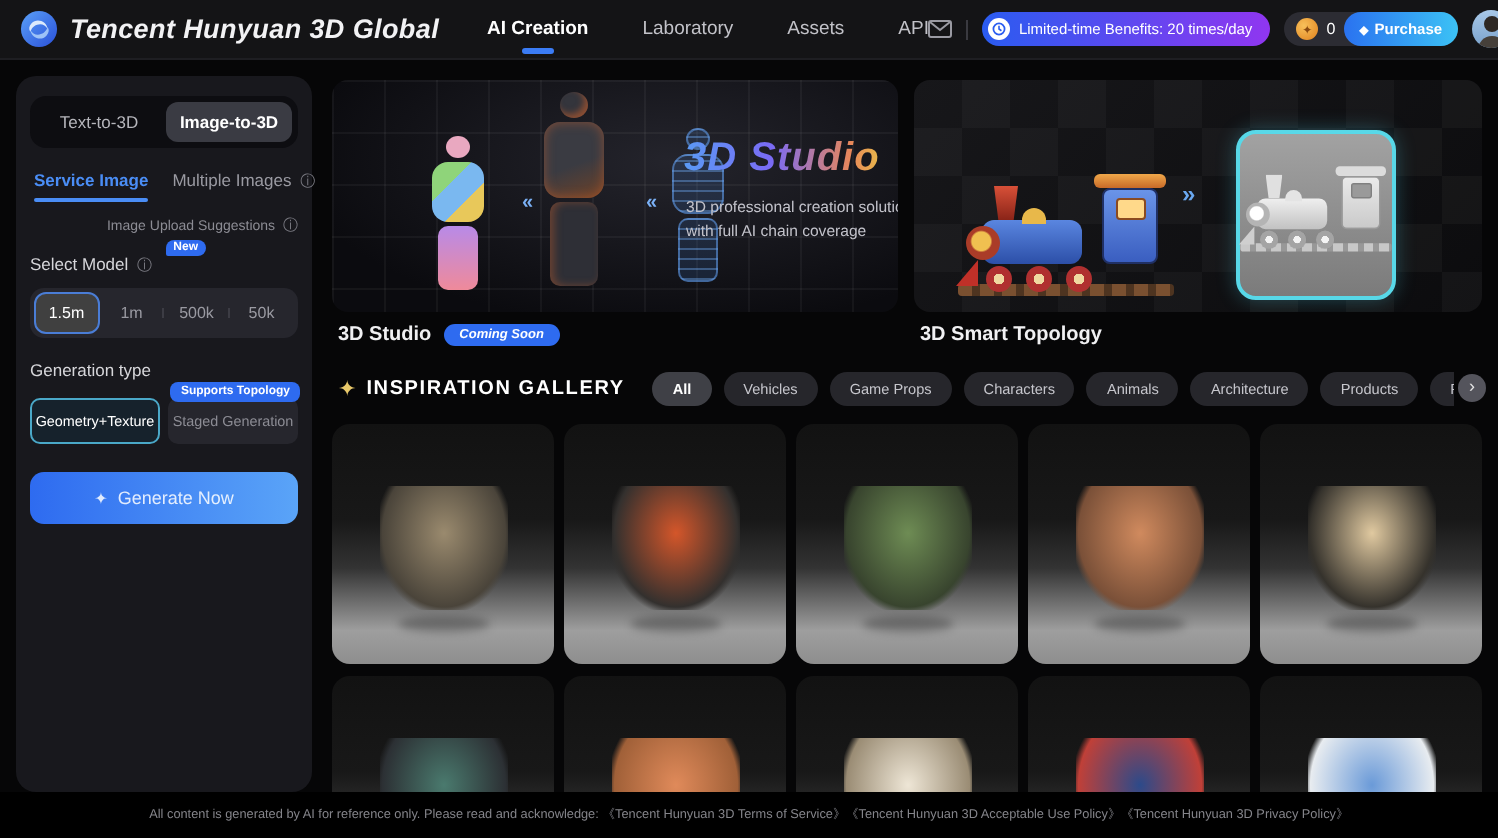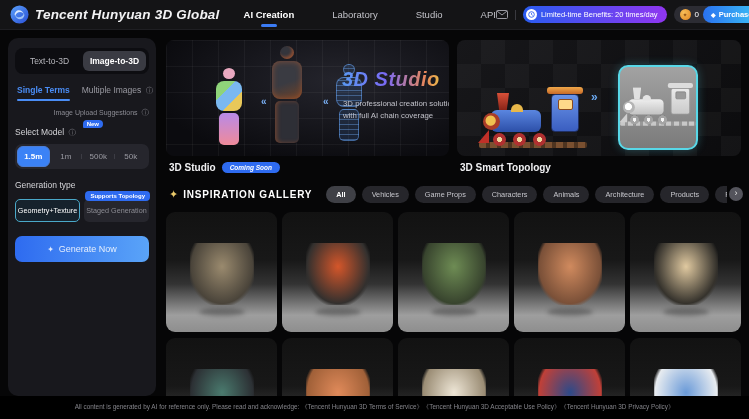--- a/index.html
+++ b/index.html
@@ -3,21 +3,21 @@
 <meta charset="utf-8">
 <style>
   html,body{margin:0;padding:0;background:#000;font-family:"Liberation Sans",sans-serif;}
   *{box-sizing:border-box;}
   .app{position:relative;width:749px;height:419px;background:#060607;overflow:hidden;color:#e8e8ea;}
 
   
   .topbar{position:absolute;top:0;left:0;right:0;height:30px;background:#141416;border-bottom:1px solid #1e1e22;display:flex;align-items:center;padding:12px 10px;}
   .brand{display:flex;align-items:center;gap:6px;cursor:pointer;}
   .brand-name{font-style:italic;font-weight:bold;font-size:13.5px;color:#f2f2f4;letter-spacing:.2px;white-space:nowrap;}
-  .mainnav{display:flex;align-items:center;gap:38px;margin-left:24px;height:30px;}
+  .mainnav{display:flex;align-items:center;gap:27px;margin-left:24px;height:30px;}
   .nav-item{position:relative;font-size:9.5px;color:#c2c2c8;height:30px;display:flex;align-items:center;cursor:pointer;white-space:nowrap;}
   .nav-item.active{color:#fff;font-weight:bold;}
   .nav-underline{position:absolute;bottom:3px;left:50%;transform:translateX(-50%);width:16px;height:3px;border-radius:2px;background:#3b7cf5;}
   .topbar-right{margin-left:auto;display:flex;align-items:center;gap:7px;}
   .mail-btn{display:flex;align-items:center;cursor:pointer;}
   .tb-divider{width:1px;height:10px;background:#3a3a40;}
   .benefits{display:flex;align-items:center;gap:4px;height:17px;border-radius:9px;padding:0 9px 0 3px;background:linear-gradient(90deg,#2a5cf0,#9036f0);font-size:7.5px;color:#fff;cursor:pointer;white-space:nowrap;}
   .clock-badge{width:11px;height:11px;border-radius:50%;background:#fff;display:flex;align-items:center;justify-content:center;}
   .credits{display:flex;align-items:center;height:17px;border-radius:9px;background:#2c2c33;padding-left:6px;gap:4px;}
   .coin{width:11px;height:11px;border-radius:50%;background:radial-gradient(circle at 35% 35%,#f8c05a,#e0821e);display:flex;align-items:center;justify-content:center;font-size:6px;color:#8a4a10;}
@@ -43,21 +43,21 @@
   .upload-hint{font-size:6.3px;color:#6c6c74;text-align:center;line-height:1.55;padding:0 9px;}
   .suggestions{margin-top:7px;text-align:right;font-size:7px;color:#8c8c94;cursor:pointer;}
   .model-row{margin-top:9px;display:flex;align-items:center;justify-content:space-between;position:relative;}
   .model-label{font-size:8.5px;color:#d6d6da;white-space:nowrap;}
   .model-select{background:#26262d;border-radius:5px;padding:4px 6px;font-size:7.3px;color:#d6d6da;display:flex;align-items:center;gap:4px;cursor:pointer;white-space:nowrap;}
   .caret{width:0;height:0;border-left:3px solid transparent;border-right:3px solid transparent;border-top:4px solid #9a9aa2;}
   .new-badge{position:absolute;top:-7px;right:46px;background:#2e6bf0;color:#fff;font-size:6px;padding:1px 4px;border-radius:4px 4px 4px 1px;font-weight:bold;z-index:2;}
   .section-label{margin-top:11px;font-size:8.5px;color:#d6d6da;}
   .face-seg{margin-top:6px;display:flex;background:#26262d;border-radius:7px;padding:2px;}
   .face-opt{flex:1;text-align:center;font-size:8px;color:#9a9aa2;padding:5px 0;border:1px solid transparent;border-radius:6px;position:relative;cursor:pointer;}
-  .face-opt.selected{background:#3b82f6;border-color:#4a7dd6;color:#fff;font-weight:bold;}
+  .face-opt.selected{background:#404040;border-color:#4a7dd6;color:#fff;font-weight:normal;}
   .face-opt.divided::after{content:"";position:absolute;right:-1px;top:7px;bottom:7px;width:1px;background:#3c3c44;}
   .gen-buttons{margin-top:9px;display:flex;gap:4px;position:relative;}
   .topology-badge{position:absolute;right:-1px;top:-8px;background:#2e6bf0;color:#fff;font-size:6px;padding:2px 5px;border-radius:4px;font-weight:bold;z-index:2;white-space:nowrap;}
   .gen-btn{flex:1;text-align:center;font-size:7.2px;padding:6px 1px;border-radius:5px;cursor:pointer;white-space:nowrap;}
   .gen-btn.selected{background:#16222c;border:1px solid #4aa8c8;color:#fff;}
   .gen-btn.alt{background:#26262d;border:1px solid transparent;color:#8c8c94;}
   .generate-btn{margin-top:14px;height:26px;border-radius:7px;background:linear-gradient(90deg,#2e6bf0,#5aa4f8);display:flex;align-items:center;justify-content:center;gap:5px;color:rgba(255,255,255,.85);font-size:9px;cursor:pointer;}
   .gen-spark{font-size:8px;color:rgba(255,255,255,.85);}
 
   
@@ -167,21 +167,21 @@
     </div>
     <nav class="mainnav">
       <div class="nav-item active">
         <span>AI Creation</span>
         <i class="nav-underline"></i>
       </div>
       <div class="nav-item">
         <span>Laboratory</span>
       </div>
       <div class="nav-item">
-        <span>Studio</span>
+        <span>Assets</span>
       </div>
       <div class="nav-item">
         <span>API</span>
       </div>
     </nav>
     <div class="topbar-right">
       <span class="mail-btn">
         <svg width="12" height="9" viewBox="0 0 12 9">
             <rect x=".5" y=".5" width="11" height="8" rx="1" fill="none" stroke="#9a9aa2"></rect>
             <path d="M1 1l5 4 5-4" fill="none" stroke="#9a9aa2"></path>
@@ -209,21 +209,21 @@
     </div>
   </header>
 
   <aside class="sidebar">
     <div class="mode-tabs">
       <div class="mode-tab">Text-to-3D</div>
       <div class="mode-tab active">Image-to-3D</div>
     </div>
     <div class="img-tabs">
       <div class="img-tab active">
-        <span>Single Terms</span>
+        <span>Service Image</span>
       </div>
       <div class="img-tab">
         <span>Multiple Images</span>
         <span class="info-i">ⓘ</span>
       </div>
     </div>
     <div class="suggestions">
       <span>Image Upload Suggestions</span>
       <span class="info-i">ⓘ</span>
     </div>

